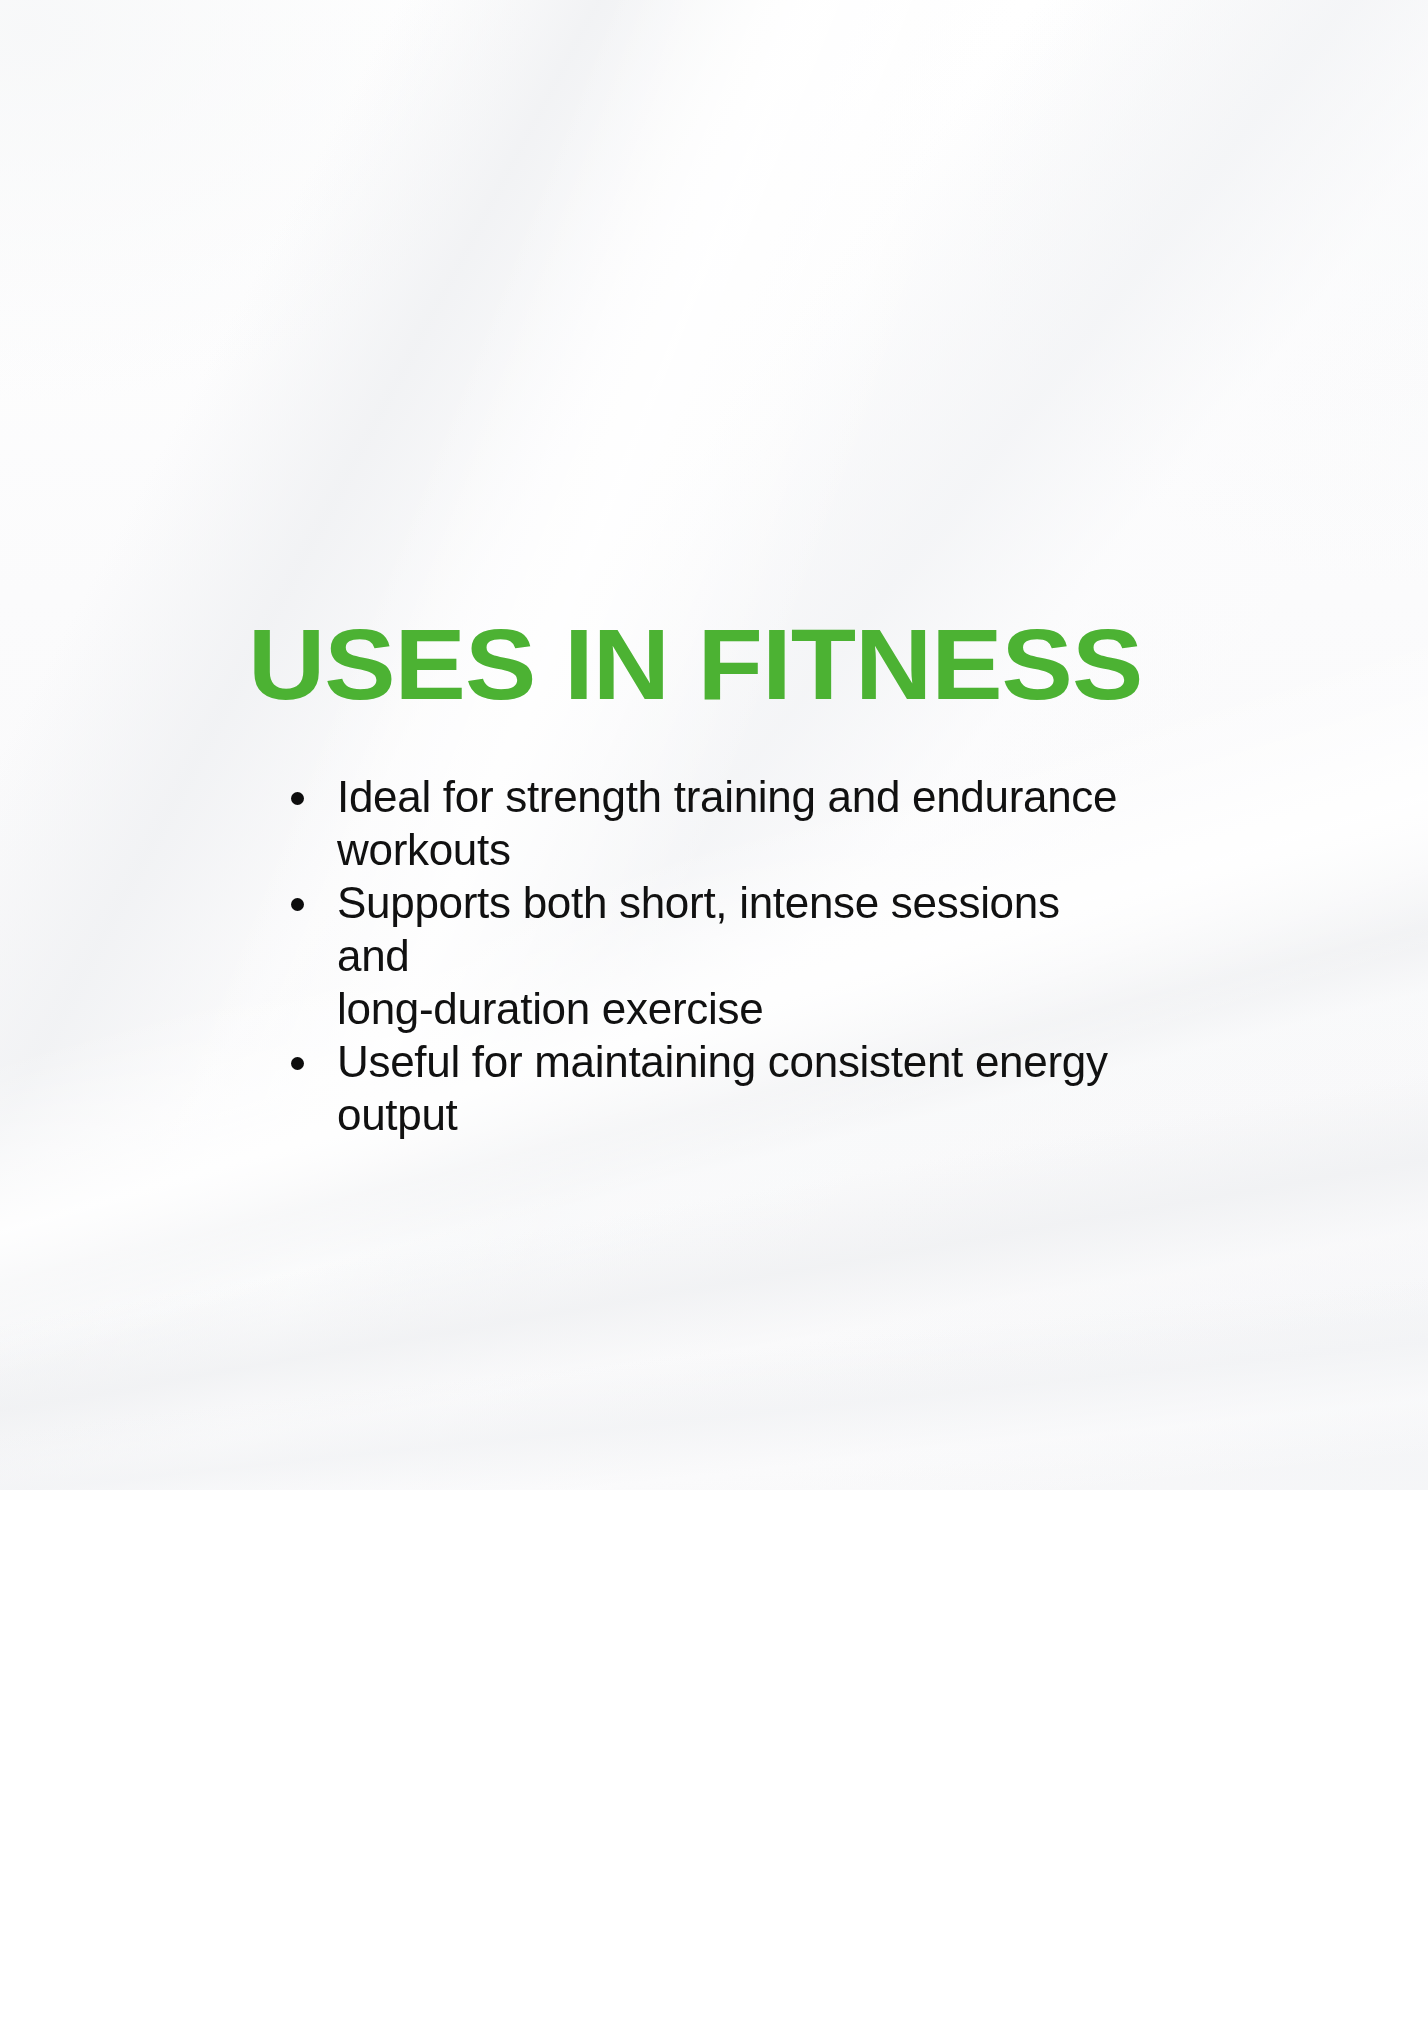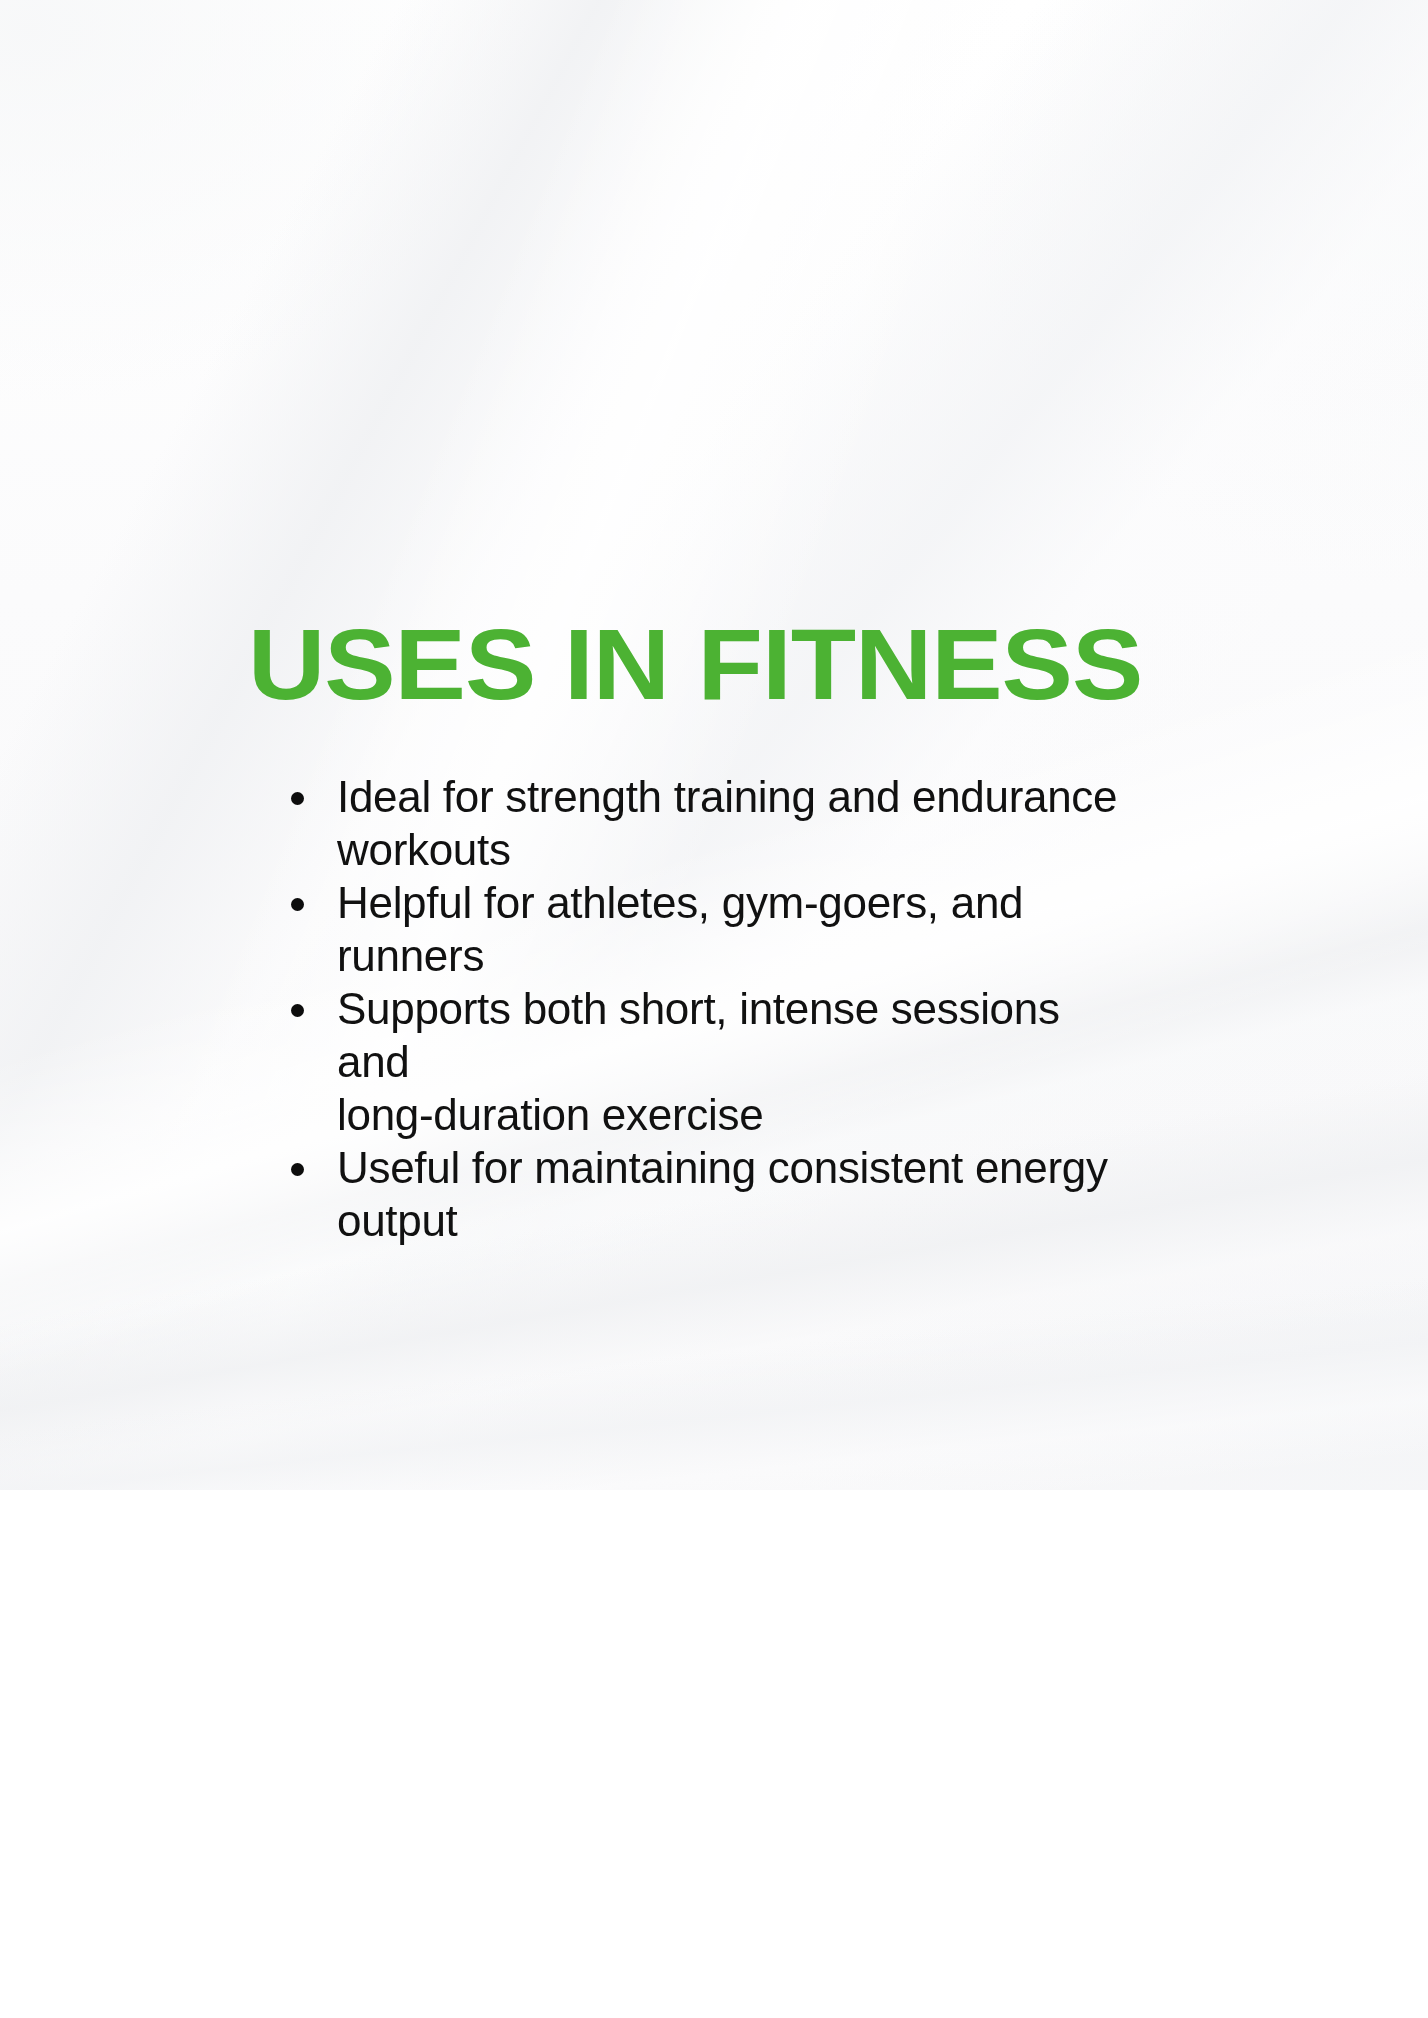--- a/index.html
+++ b/index.html
@@ -197,25 +197,20 @@
     <h1 id="title">USES IN FITNESS</h1>
 
     <ul id="bullet-list">
 
       <li class="bullet-item">
         <span class="bullet-dot"></span>
         <span class="bullet-text">Ideal for strength training and endurance
 workouts</span>
       </li>
 
-      <li class="bullet-item">
-        <span class="bullet-dot"></span>
-        <span class="bullet-text">Helpful for athletes, gym-goers, and
-runners</span>
-      </li>
 
       <li class="bullet-item">
         <span class="bullet-dot"></span>
         <span class="bullet-text">Supports both short, intense sessions and
 long-duration exercise</span>
       </li>
 
       <li class="bullet-item">
         <span class="bullet-dot"></span>
         <span class="bullet-text">Useful for maintaining consistent energy

